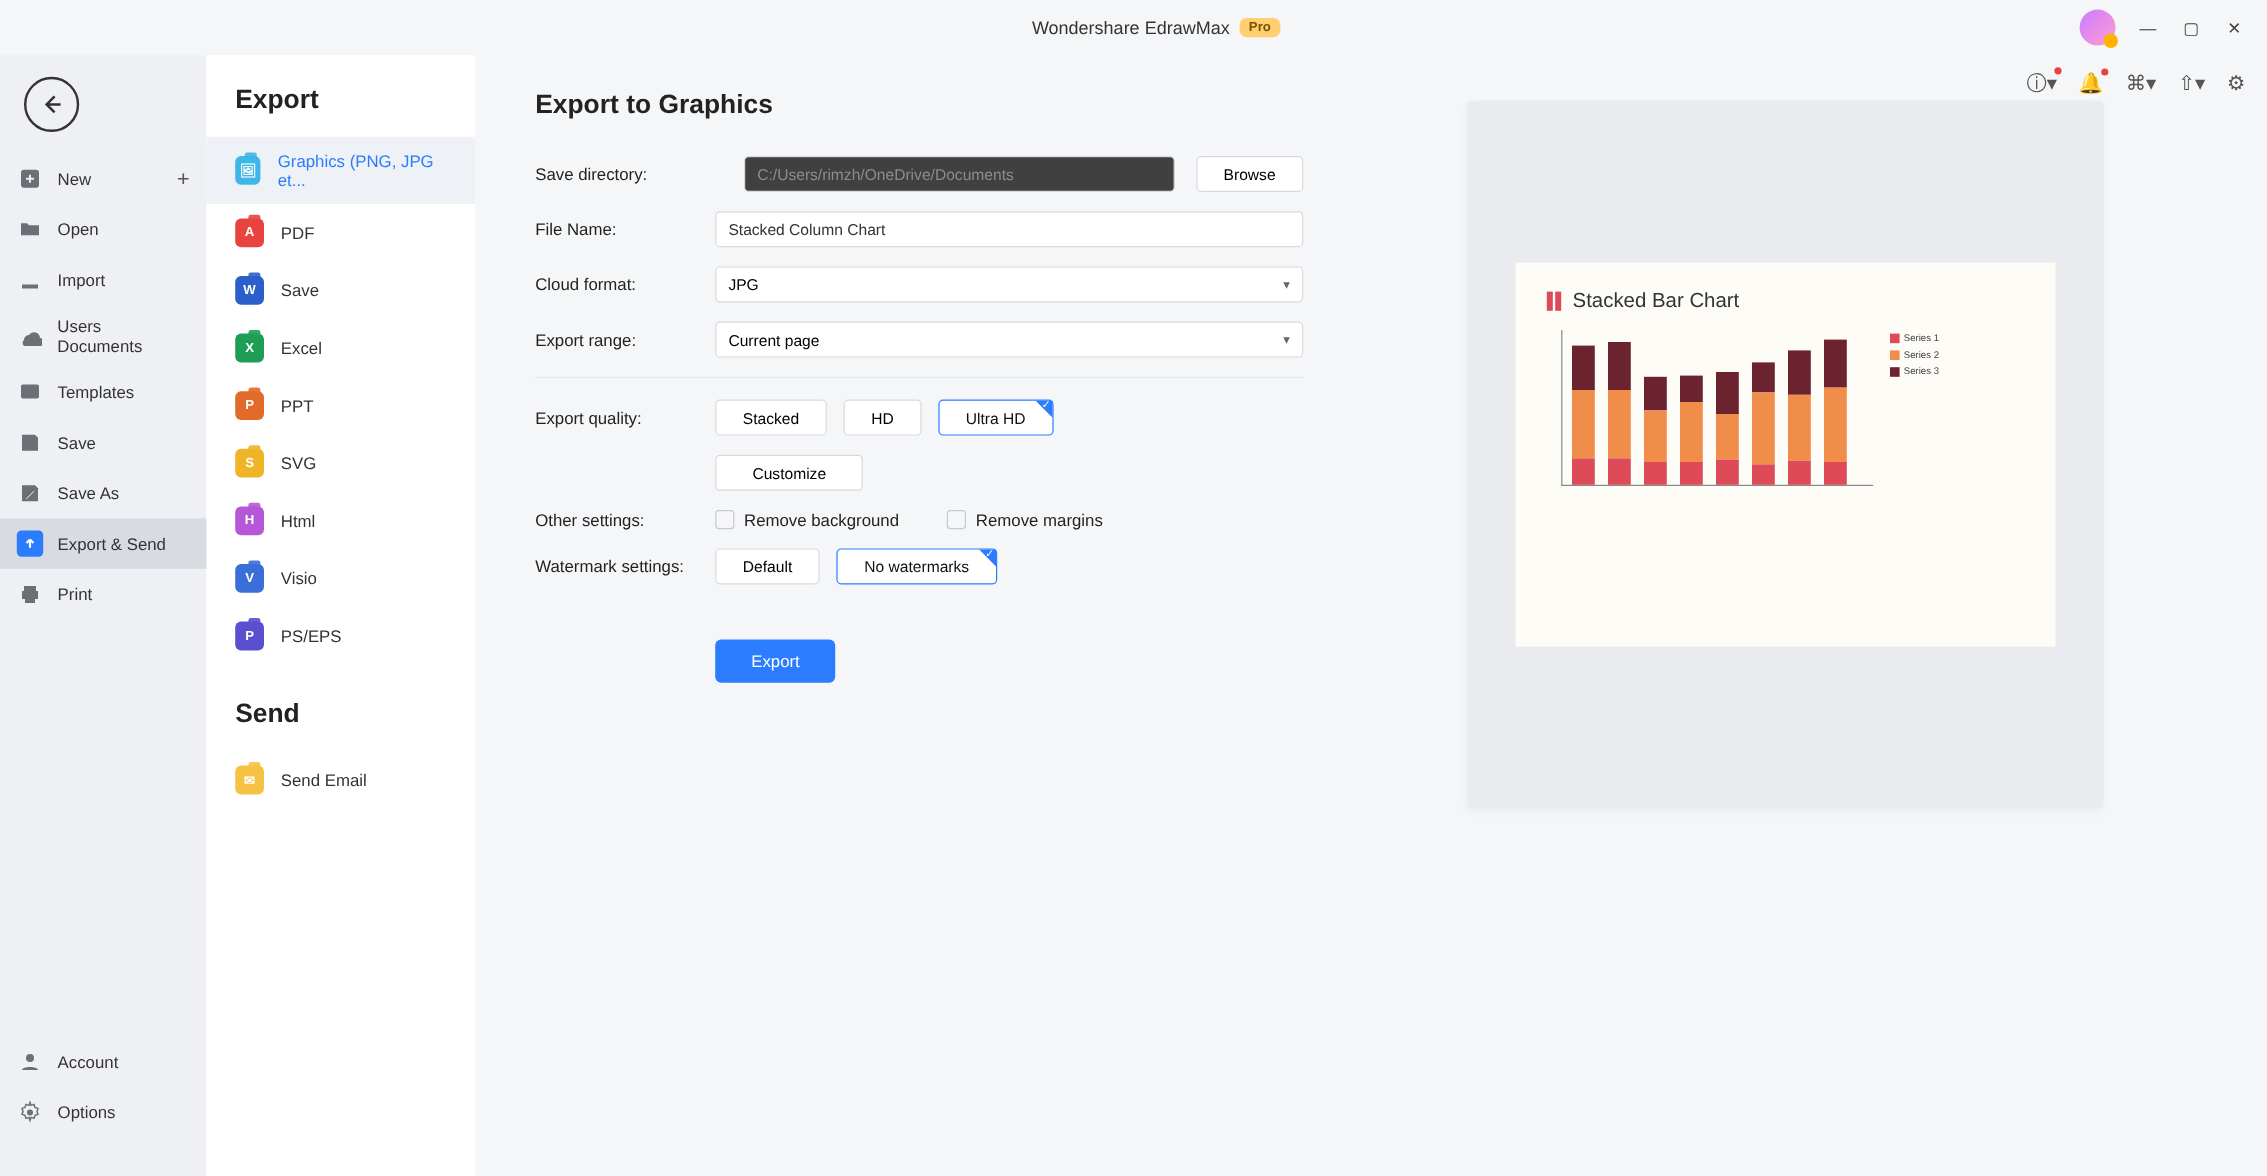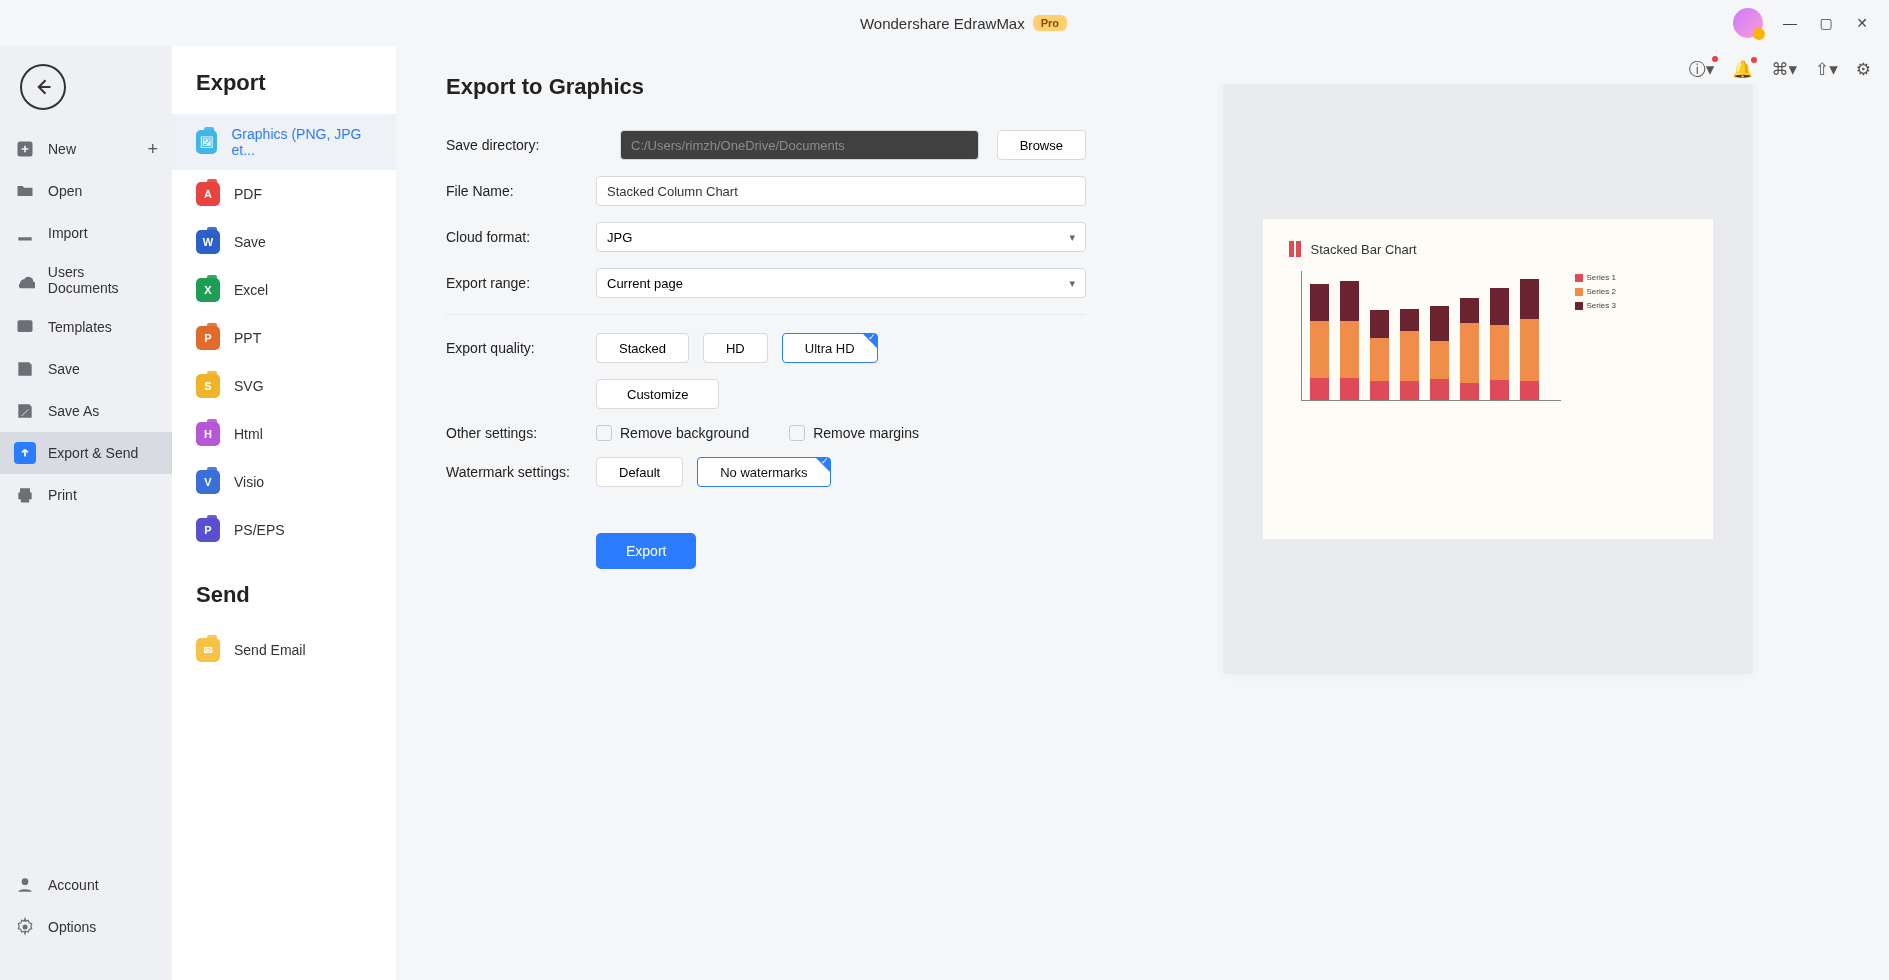--- a/index.html
+++ b/index.html
@@ -51,21 +51,21 @@
 .opt-btn.selected::before { content:"✓"; position:absolute; top:-2px; right:1px; color:#fff; font-size:9px; z-index:1; }
 .check { width:16px; height:16px; border:1px solid #c7c9cd; border-radius:3px; margin-right:8px; display:inline-block; vertical-align:middle; }
 .check-label { font-size:14px; color:#222; margin-right:40px; display:inline-flex; align-items:center; }
 .export-btn { margin-top:30px; height:36px; padding:0 30px; background:#2b7cff; color:#fff; border:none; border-radius:5px; font-size:14px; cursor:pointer; }
 .preview-col { flex:1; display:flex; align-items:flex-start; justify-content:center; padding-top:10px; }
 .preview-outer { width:530px; height:590px; background:#e9ebee; border-radius:4px; display:flex; align-items:center; justify-content:center; box-shadow:0 2px 8px rgba(0,0,0,.04); }
 .preview-doc { width:450px; height:320px; background:#fdfcf7; padding:22px 26px; }
 .preview-head { display:flex; align-items:center; gap:10px; margin-bottom:14px; }
 .preview-icon { display:flex; gap:2px; }
 .preview-icon span { width:5px; height:16px; background:#de4a58; display:block; }
-.preview-title { font-size:13px; color:#333; }
+.preview-title { font-size:17px; color:#333; }
 .chart-area { display:flex; gap:14px; padding-left:12px; }
 .chart-grid { position:relative; width:260px; height:130px; border-left:1px solid #888; border-bottom:1px solid #888; display:flex; align-items:flex-end; gap:11px; padding:0 8px; }
 .bar { width:19px; display:flex; flex-direction:column-reverse; }
 .seg { width:100%; }
 .seg.s1 { background:#de4a58; }
 .seg.s2 { background:#f08d4a; }
 .seg.s3 { background:#6b2330; }
 .legend { font-size:8px; color:#444; display:flex; flex-direction:column; gap:5px; padding-top:2px; }
 .legend-item { display:flex; align-items:center; gap:4px; }
 .legend-sw { width:8px; height:8px; }

